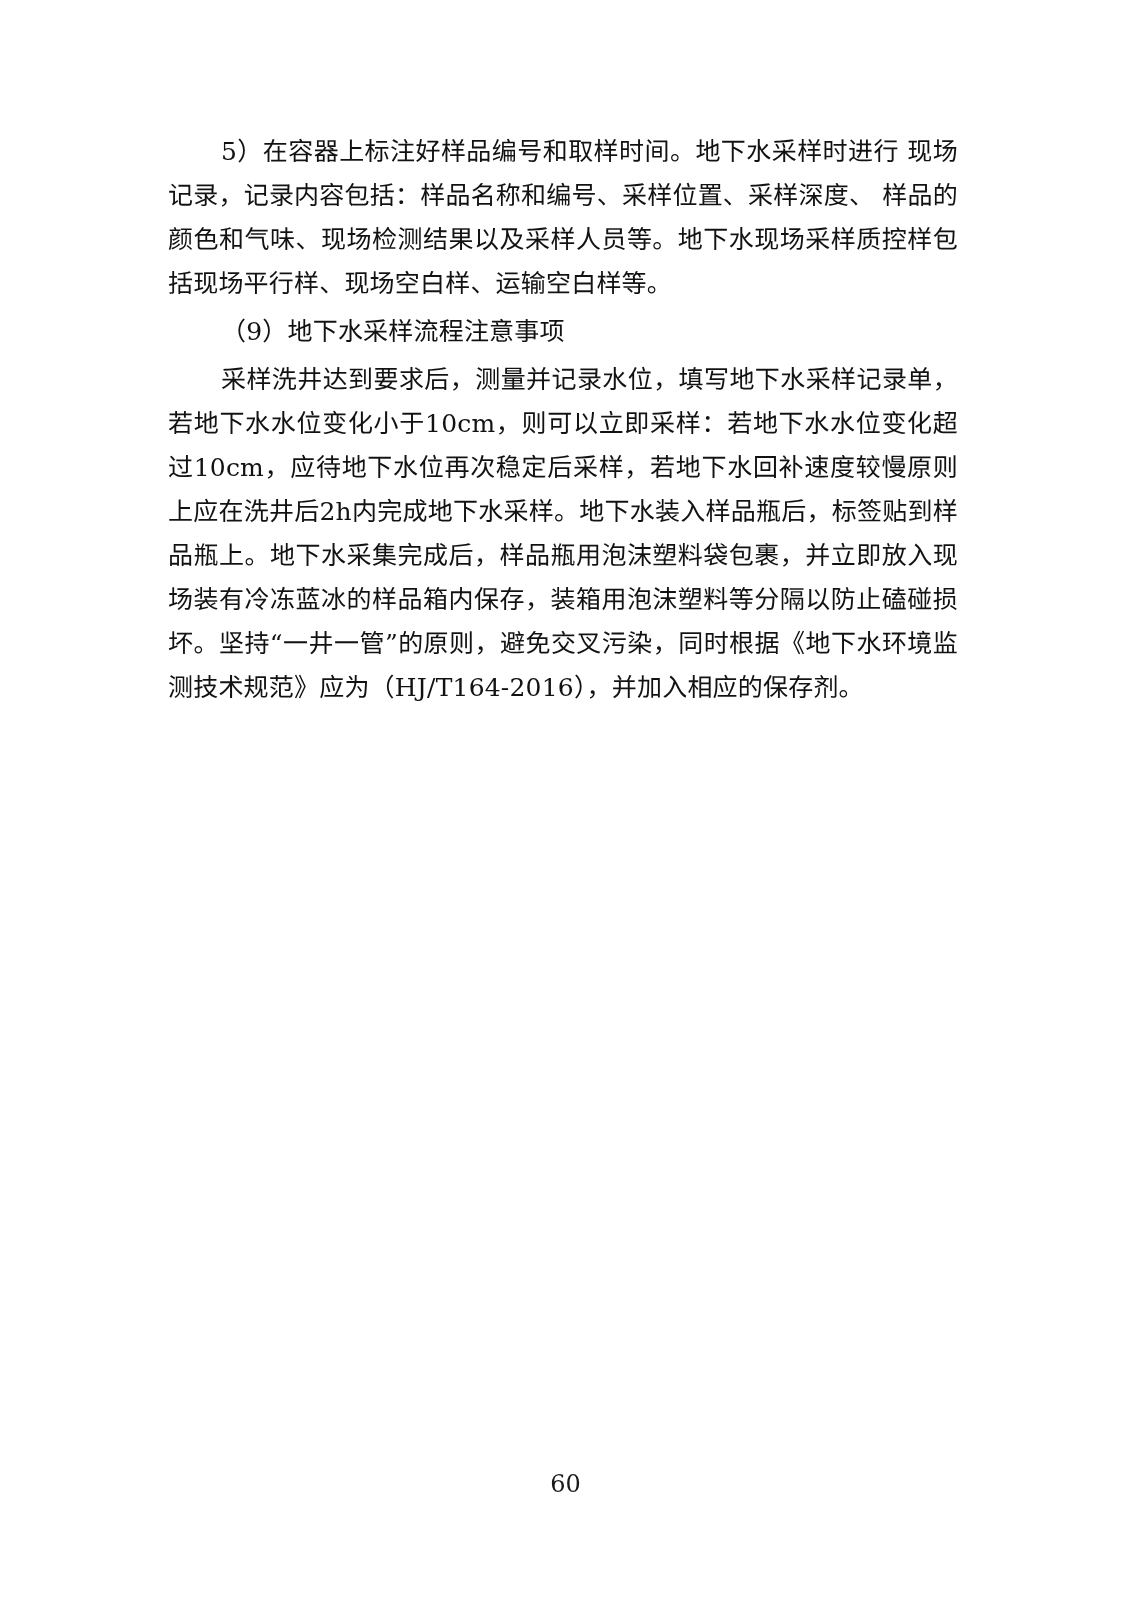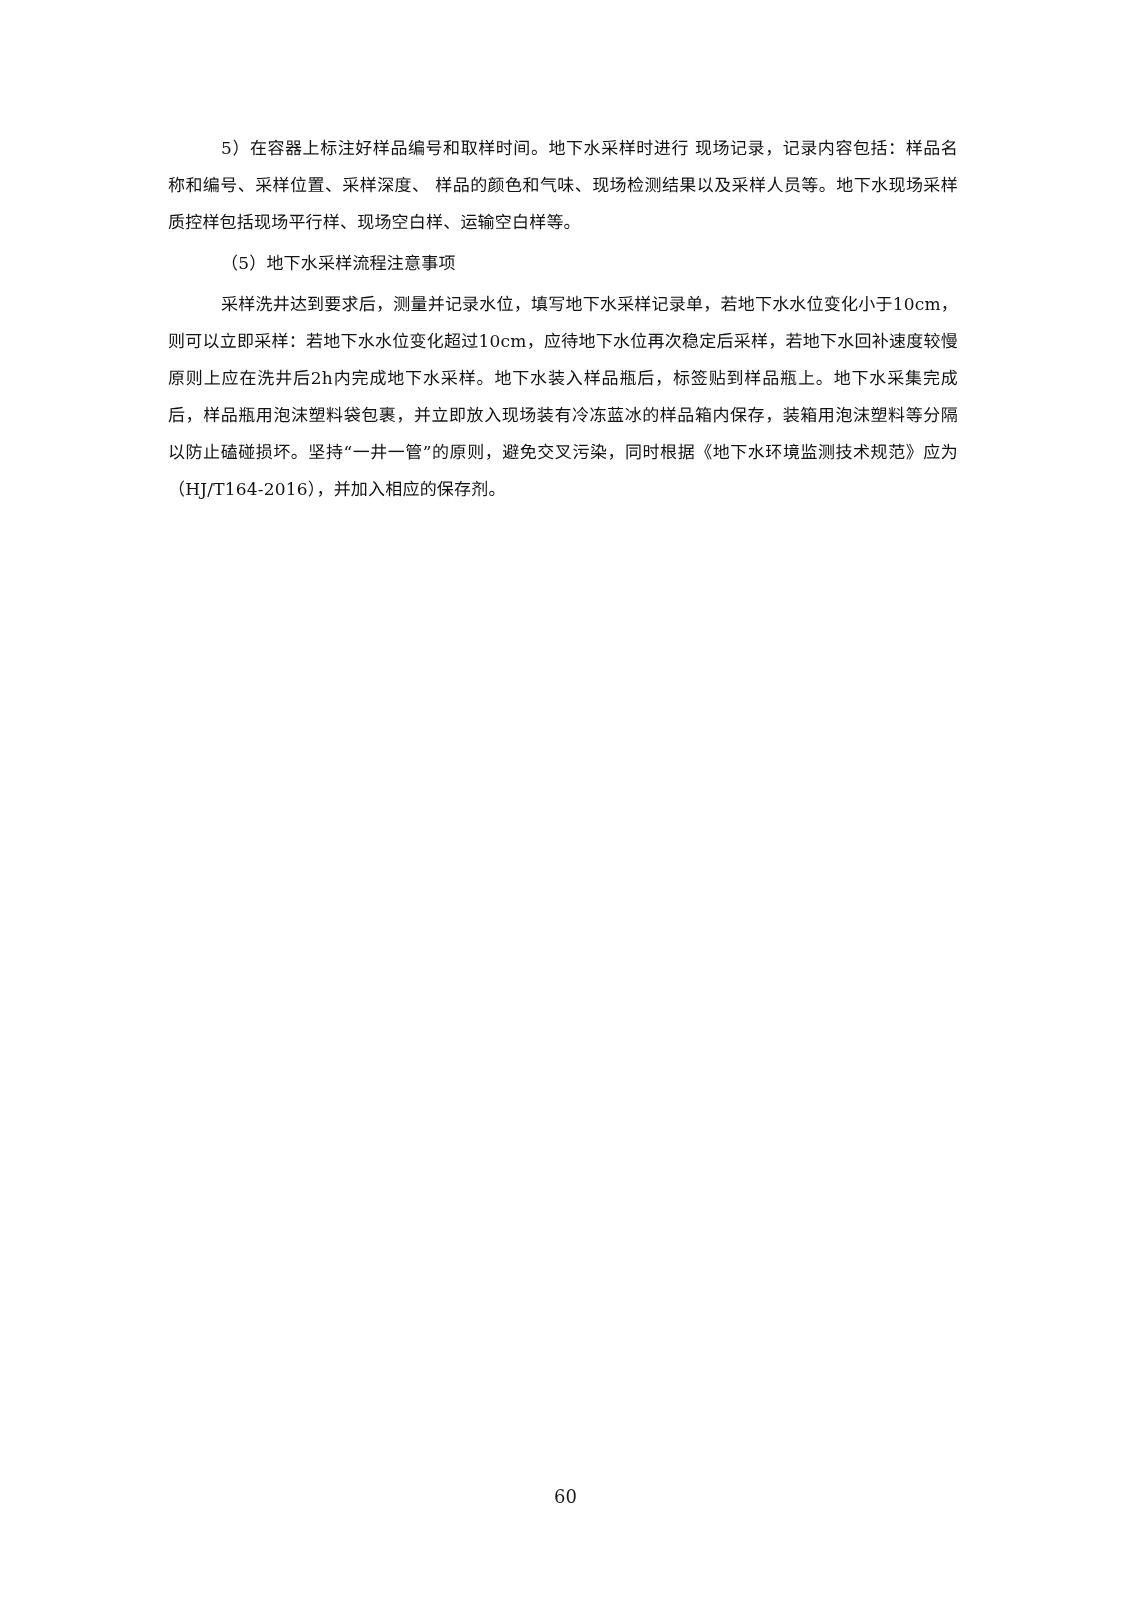--- a/index.html
+++ b/index.html
@@ -24,56 +24,55 @@
     background: #ffffff;
   }
   .content {
     position: absolute;
     left: 168px;
     top: 130px;
     width: 790px;
   }
   p.para {
     margin: 0 0 2px 0;
-    font-size: 17px;
-    line-height: 37px;
+    font-size: 25px;
+    line-height: 44px;
     text-align: justify;
     text-justify: inter-ideograph;
     letter-spacing: 0.2px;
     color: #121212;
     font-family: "DejaVu Serif", "Liberation Serif", serif;
   }
   p.indent {
     text-indent: 53px;
   }
   p.gap {
     margin-top: 4px;
   }
   .page-number {
     position: absolute;
     left: 0;
     top: 1470px;
     width: 1131px;
     text-align: center;
-    font-size: 18px;
+    font-size: 24px;
     font-family: "DejaVu Serif", "Liberation Serif", serif;
     color: #1a1a1a;
-    margin-top: 16px;
   }
 </style>
 </head>
 <body>
 
 <div class="page">
 
   <div class="content">
 
     <p class="para indent">5）在容器上标注好样品编号和取样时间。地下水采样时进行 现场记录，记录内容包括：样品名称和编号、采样位置、采样深度、 样品的颜色和气味、现场检测结果以及采样人员等。地下水现场采样质控样包括现场平行样、现场空白样、运输空白样等。</p>
 
-    <p class="para indent gap">（5）地下水采样流程注意事项</p>
+    <p class="para indent gap">（9）地下水采样流程注意事项</p>
 
     <p class="para indent gap">采样洗井达到要求后，测量并记录水位，填写地下水采样记录单，若地下水水位变化小于10cm，则可以立即采样：若地下水水位变化超过10cm，应待地下水位再次稳定后采样，若地下水回补速度较慢原则上应在洗井后2h内完成地下水采样。地下水装入样品瓶后，标签贴到样品瓶上。地下水采集完成后，样品瓶用泡沫塑料袋包裹，并立即放入现场装有冷冻蓝冰的样品箱内保存，装箱用泡沫塑料等分隔以防止磕碰损坏。坚持“一井一管”的原则，避免交叉污染，同时根据《地下水环境监测技术规范》应为（HJ/T164-2016），并加入相应的保存剂。</p>
 
   </div>
 
   <div class="page-number">60</div>
 
 </div>
 
 </body></html>

